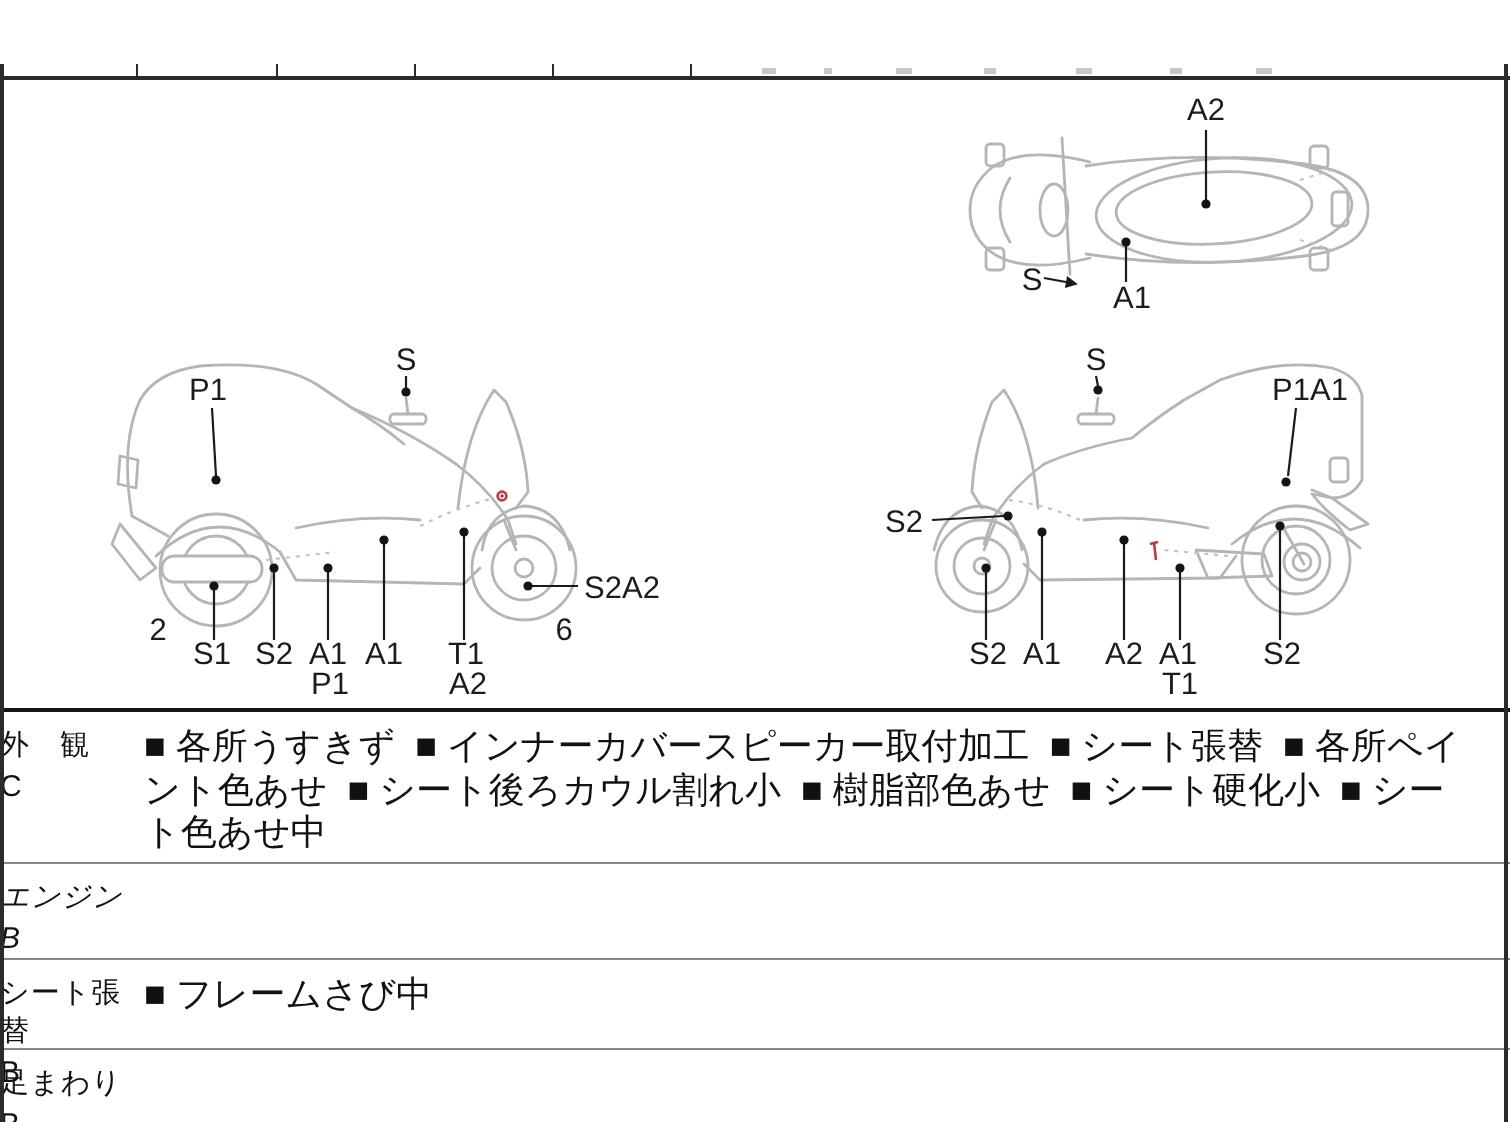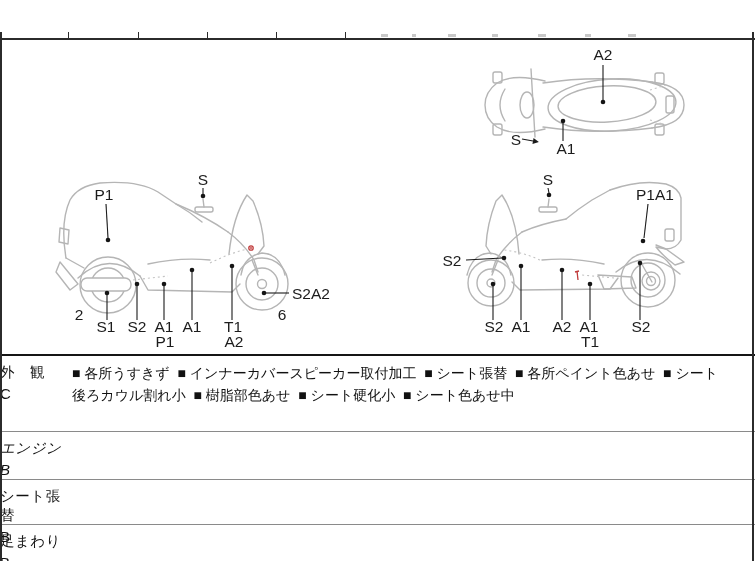--- a/index.html
+++ b/index.html
@@ -32,21 +32,21 @@
   .grade-table{position:absolute;left:0;top:322px;width:755px;border-top:2px solid #151515;box-sizing:border-box;}
   .grade-row{display:flex;box-sizing:border-box;}
   .grade-row + .grade-row{border-top:1px solid #8a8a8a;}
   .grade-row:nth-of-type(1){height:75px;}
   .grade-row:nth-of-type(2){height:48px;font-style:italic;}
   .grade-row:nth-of-type(3){height:45px;}
   .grade-row:nth-of-type(4){height:67px;gap:14px;}
   .section-col{width:72px;flex:0 0 72px;text-align:left;padding-top:7px;box-sizing:border-box;}
   .section-name{font-size:14.5px;letter-spacing:.5px;}
   .section-grade{font-size:15px;margin-top:3px;}
-  .items-col{flex:1;padding:7px 24px 0 0;font-size:14px;line-height:21.5px;white-space:pre-wrap;word-break:normal;}
+  .items-col{flex:1;padding:7px 24px 0 0;font-size:18px;line-height:21.5px;white-space:pre-wrap;word-break:normal;}
 </style>
 </head>
 <body>
 
 <div class="sheet">
 
   <div class="top-strip">
     <div class="hline"></div>
     <div class="vline" style="left:68px"></div>
     <div class="vline" style="left:138px"></div>
@@ -223,20 +223,21 @@
       <div class="section-name">エンジン</div>
       <div class="section-grade">B</div>
     </div>
   </div>
 
   <div class="grade-row">
     <div class="section-col">
       <div class="section-name">シート張替</div>
       <div class="section-grade">B</div>
     </div>
+    <div class="items-col">■ フレームさび中</div>
   </div>
 
   <div class="grade-row">
     <div class="section-col">
       <div class="section-name">足まわり</div>
       <div class="section-grade">B</div>
     </div>
   </div>
 </div>
 

